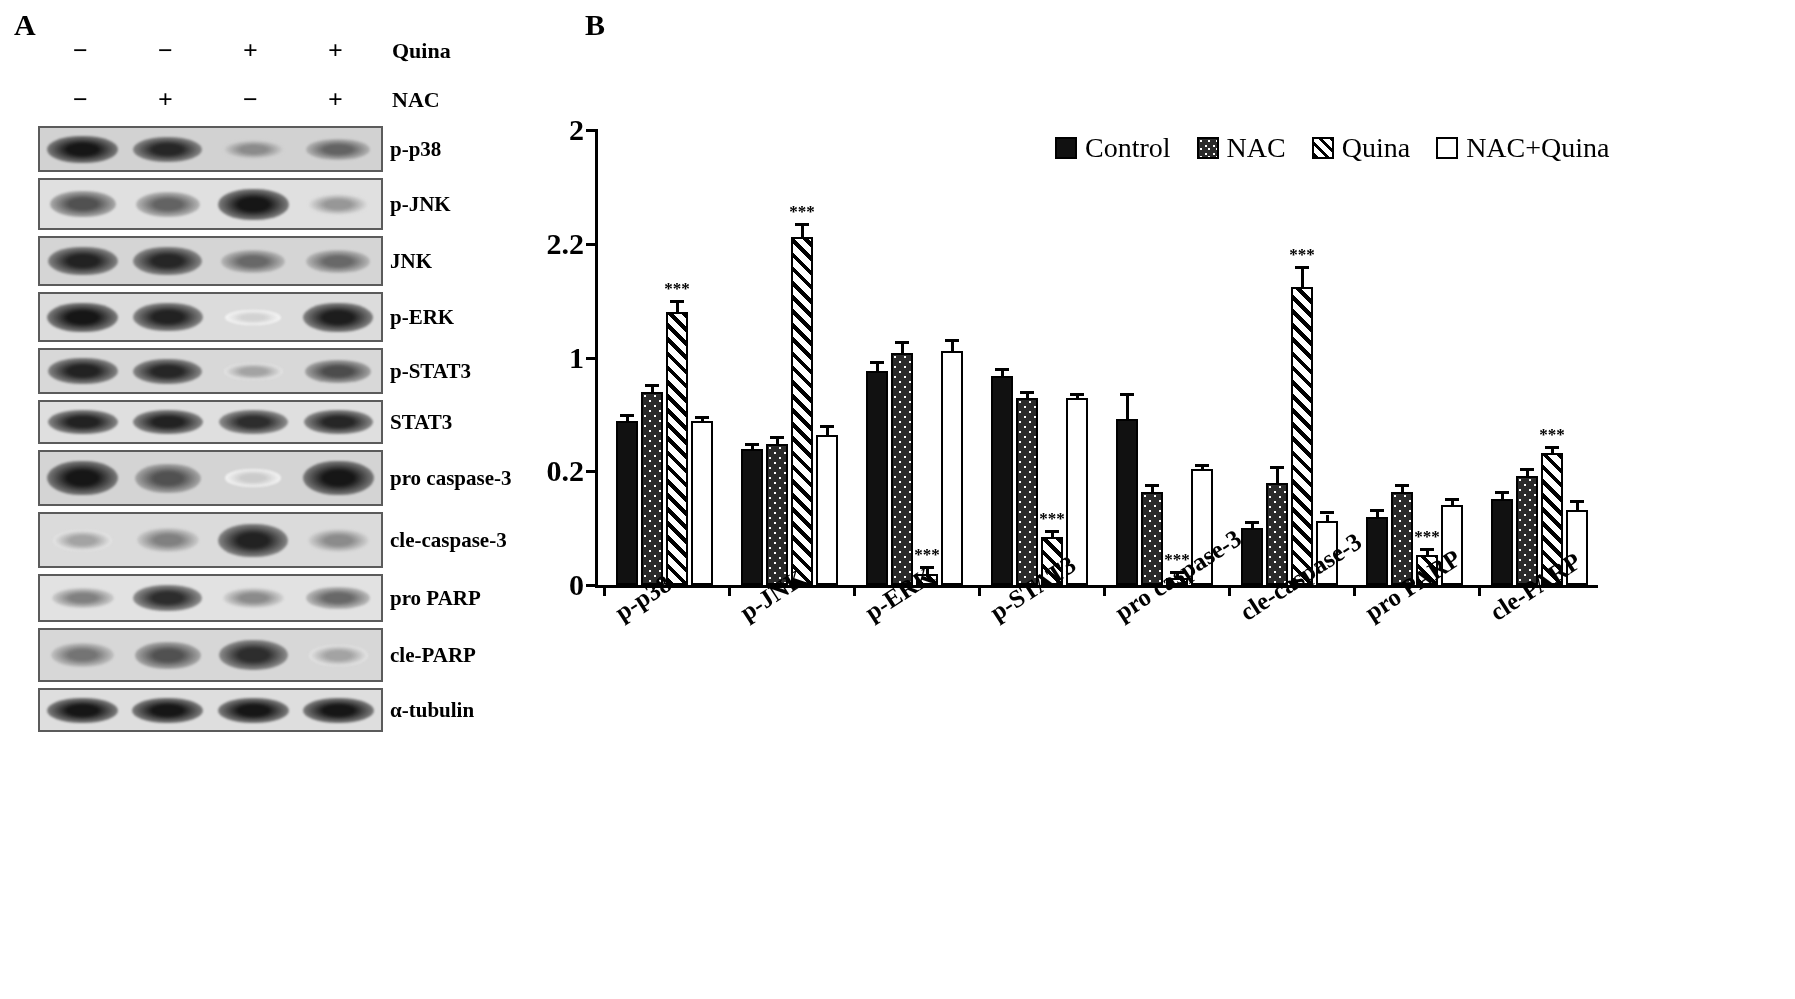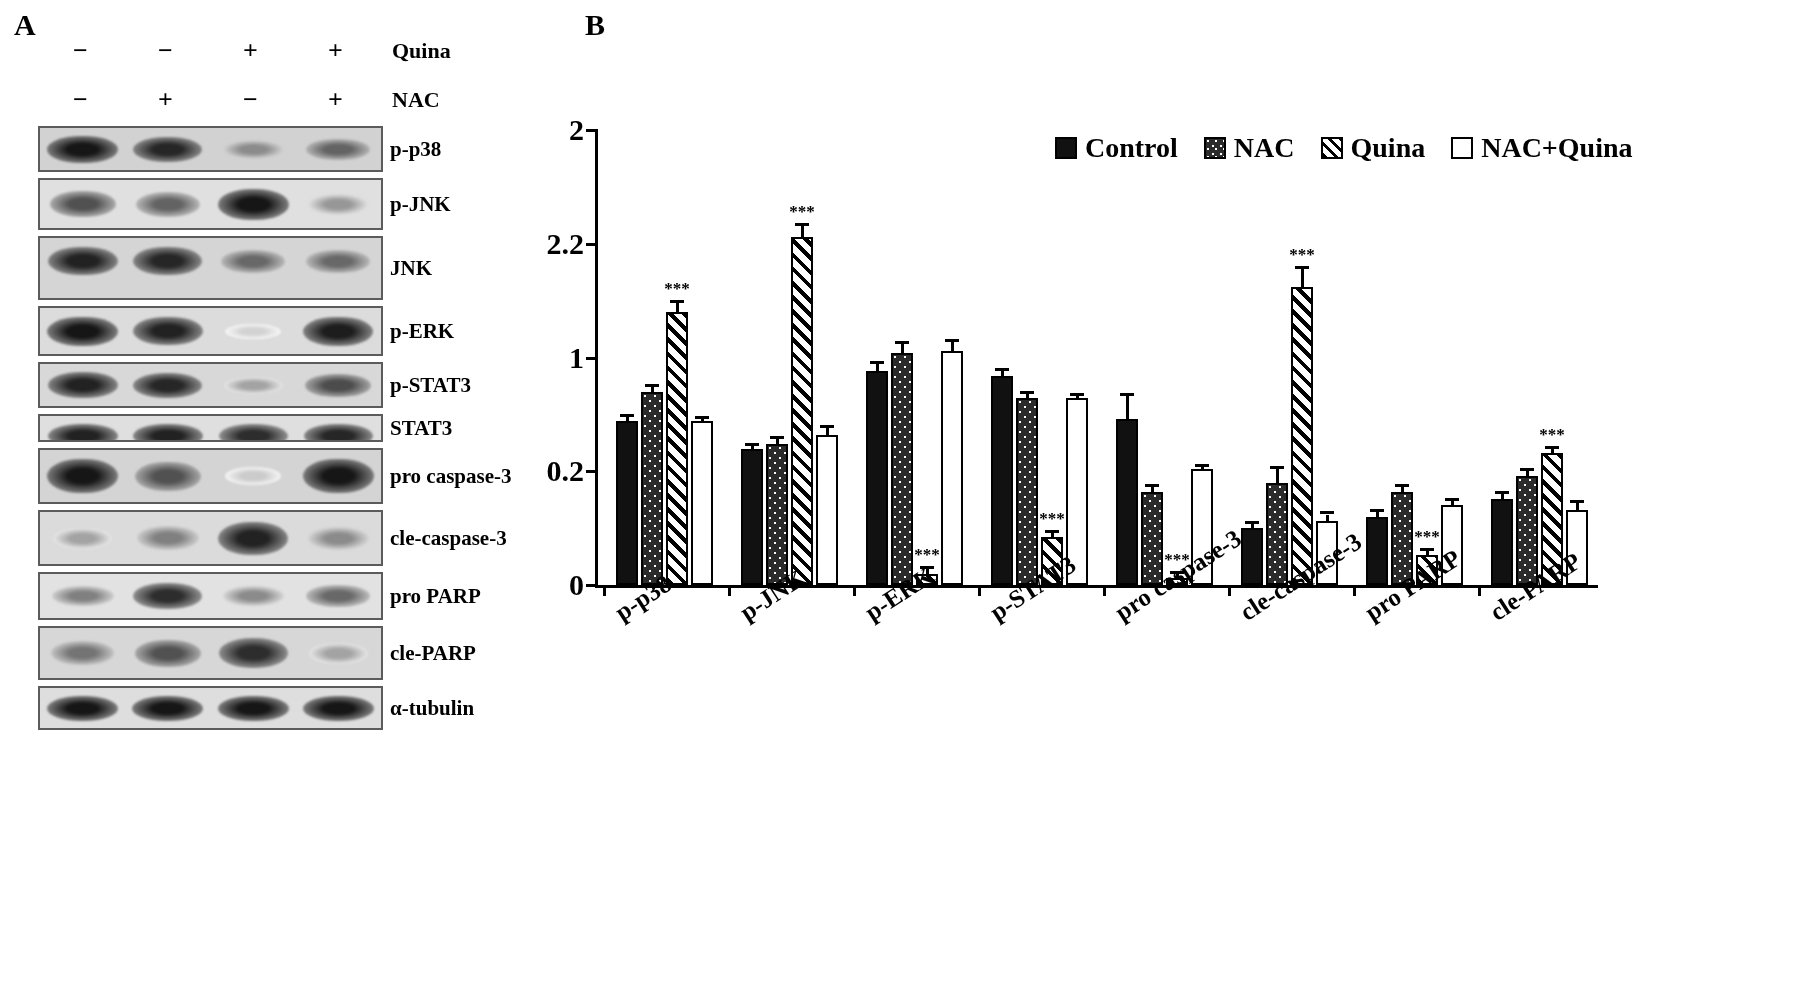--- a/index.html
+++ b/index.html
@@ -219,21 +219,21 @@
       radial-gradient(circle at 7px 7px, #ffffff 1.3px, transparent 1.4px);
     background-size: 8px 8px, 8px 8px;
   }
   .legend-swatch.quina {
     background-color: #fff;
     background-image: repeating-linear-gradient(45deg, #000 0px, #000 3px, #fff 3px, #fff 8px);
   }
   .legend-swatch.nacquina { background: #fff; }
   .legend-text {
     font-size: 28px;
-    font-weight: bold;
+    font-weight: normal;
     white-space: nowrap;
   }
 </style>
 </head>
 <body>
 
 <div id="panel-a">
   <div class="panel-letter" id="panel-a-letter">A</div>
 
   <div class="treat-row" id="treat-row-quina">
@@ -264,21 +264,21 @@
       </div>
       <div class="blot-row" style="height: 52px;">
         <div class="blot-box" style="background: rgb(224, 224, 224);">
           <div class="band" style="width: 66px; height: 26px; left: 10px; top: 11px; background: radial-gradient(rgb(81, 81, 81) 30%, rgba(151, 151, 151, 0.75) 70%, rgba(200, 200, 200, 0) 100%); filter: blur(1.1px);"></div>
           <div class="band" style="width: 64px; height: 25px; left: 96px; top: 12px; background: radial-gradient(rgb(99, 99, 99) 30%, rgba(169, 169, 169, 0.75) 70%, rgba(200, 200, 200, 0) 100%); filter: blur(1.1px);"></div>
           <div class="band" style="width: 71px; height: 31px; left: 178px; top: 9px; background: radial-gradient(rgb(22, 22, 22) 30%, rgba(92, 92, 92, 0.75) 70%, rgba(200, 200, 200, 0) 100%); filter: blur(1.1px);"></div>
           <div class="band" style="width: 60px; height: 21px; left: 268px; top: 14px; background: radial-gradient(rgb(151, 151, 151) 30%, rgba(221, 221, 221, 0.75) 70%, rgba(200, 200, 200, 0) 100%); filter: blur(1.1px);"></div>
         </div>
         <div class="blot-label">p-JNK</div>
       </div>
-      <div class="blot-row" style="height: 64px;">
+      <div class="blot-row" style="height: 50px;">
         <div class="blot-box" style="background: rgb(213, 213, 213);">
           <div class="band" style="width: 70px; height: 28px; left: 8px; top: 9px; background: radial-gradient(rgb(34, 34, 34) 30%, rgba(104, 104, 104, 0.75) 70%, rgba(200, 200, 200, 0) 100%); filter: blur(1.1px);"></div>
           <div class="band" style="width: 69px; height: 28px; left: 93px; top: 9px; background: radial-gradient(rgb(38, 38, 38) 30%, rgba(108, 108, 108, 0.75) 70%, rgba(200, 200, 200, 0) 100%); filter: blur(1.1px);"></div>
           <div class="band" style="width: 64px; height: 23px; left: 181px; top: 12px; background: radial-gradient(rgb(104, 104, 104) 30%, rgba(174, 174, 174, 0.75) 70%, rgba(200, 200, 200, 0) 100%); filter: blur(1.1px);"></div>
           <div class="band" style="width: 64px; height: 23px; left: 266px; top: 12px; background: radial-gradient(rgb(104, 104, 104) 30%, rgba(174, 174, 174, 0.75) 70%, rgba(200, 200, 200, 0) 100%); filter: blur(1.1px);"></div>
         </div>
         <div class="blot-label">JNK</div>
       </div>
       <div class="blot-row" style="height: 50px;">
         <div class="blot-box" style="background: rgb(220, 220, 220);">
@@ -291,21 +291,21 @@
       </div>
       <div class="blot-row" style="height: 46px;">
         <div class="blot-box" style="background: rgb(216, 216, 216);">
           <div class="band" style="width: 70px; height: 26px; left: 8px; top: 8px; background: radial-gradient(rgb(34, 34, 34) 30%, rgba(104, 104, 104, 0.75) 70%, rgba(200, 200, 200, 0) 100%); filter: blur(1.1px);"></div>
           <div class="band" style="width: 69px; height: 25px; left: 93px; top: 9px; background: radial-gradient(rgb(38, 38, 38) 30%, rgba(108, 108, 108, 0.75) 70%, rgba(200, 200, 200, 0) 100%); filter: blur(1.1px);"></div>
           <div class="band" style="width: 59px; height: 17px; left: 184px; top: 13px; background: radial-gradient(rgb(163, 163, 163) 30%, rgba(233, 233, 233, 0.75) 70%, rgba(200, 200, 200, 0) 100%); filter: blur(1.1px);"></div>
           <div class="band" style="width: 66px; height: 23px; left: 265px; top: 10px; background: radial-gradient(rgb(76, 76, 76) 30%, rgba(146, 146, 146, 0.75) 70%, rgba(200, 200, 200, 0) 100%); filter: blur(1.1px);"></div>
         </div>
         <div class="blot-label">p-STAT3</div>
       </div>
-      <div class="blot-row" style="height: 28px; font-family: Liberation Serif, serif;">
+      <div class="blot-row" style="height: 44px; font-family: Liberation Serif, serif;">
         <div class="blot-box" style="background: rgb(223, 223, 223);">
           <div class="band" style="width: 70px; height: 24px; left: 8px; top: 8px; background: radial-gradient(rgb(34, 34, 34) 30%, rgba(104, 104, 104, 0.75) 70%, rgba(200, 200, 200, 0) 100%); filter: blur(1.1px);"></div>
           <div class="band" style="width: 70px; height: 24px; left: 93px; top: 8px; background: radial-gradient(rgb(34, 34, 34) 30%, rgba(104, 104, 104, 0.75) 70%, rgba(200, 200, 200, 0) 100%); filter: blur(1.1px);"></div>
           <div class="band" style="width: 69px; height: 24px; left: 179px; top: 8px; background: radial-gradient(rgb(45, 45, 45) 30%, rgba(115, 115, 115, 0.75) 70%, rgba(200, 200, 200, 0) 100%); filter: blur(1.1px);"></div>
           <div class="band" style="width: 69px; height: 24px; left: 264px; top: 8px; background: radial-gradient(rgb(38, 38, 38) 30%, rgba(108, 108, 108, 0.75) 70%, rgba(200, 200, 200, 0) 100%); filter: blur(1.1px);"></div>
         </div>
         <div class="blot-label">STAT3</div>
       </div>
       <div class="blot-row" style="height: 56px;">
         <div class="blot-box" style="background: rgb(212, 212, 212);">

